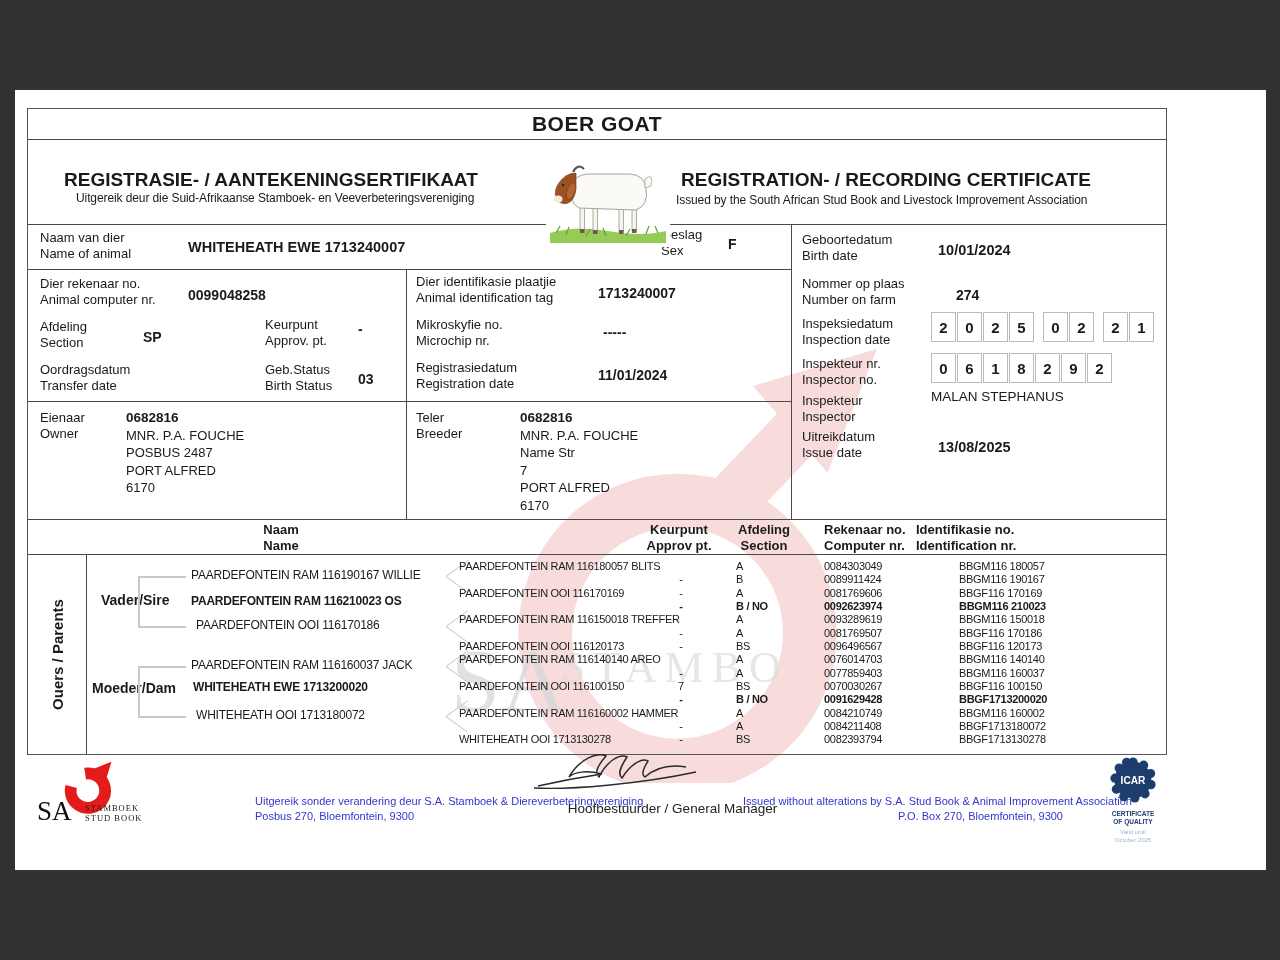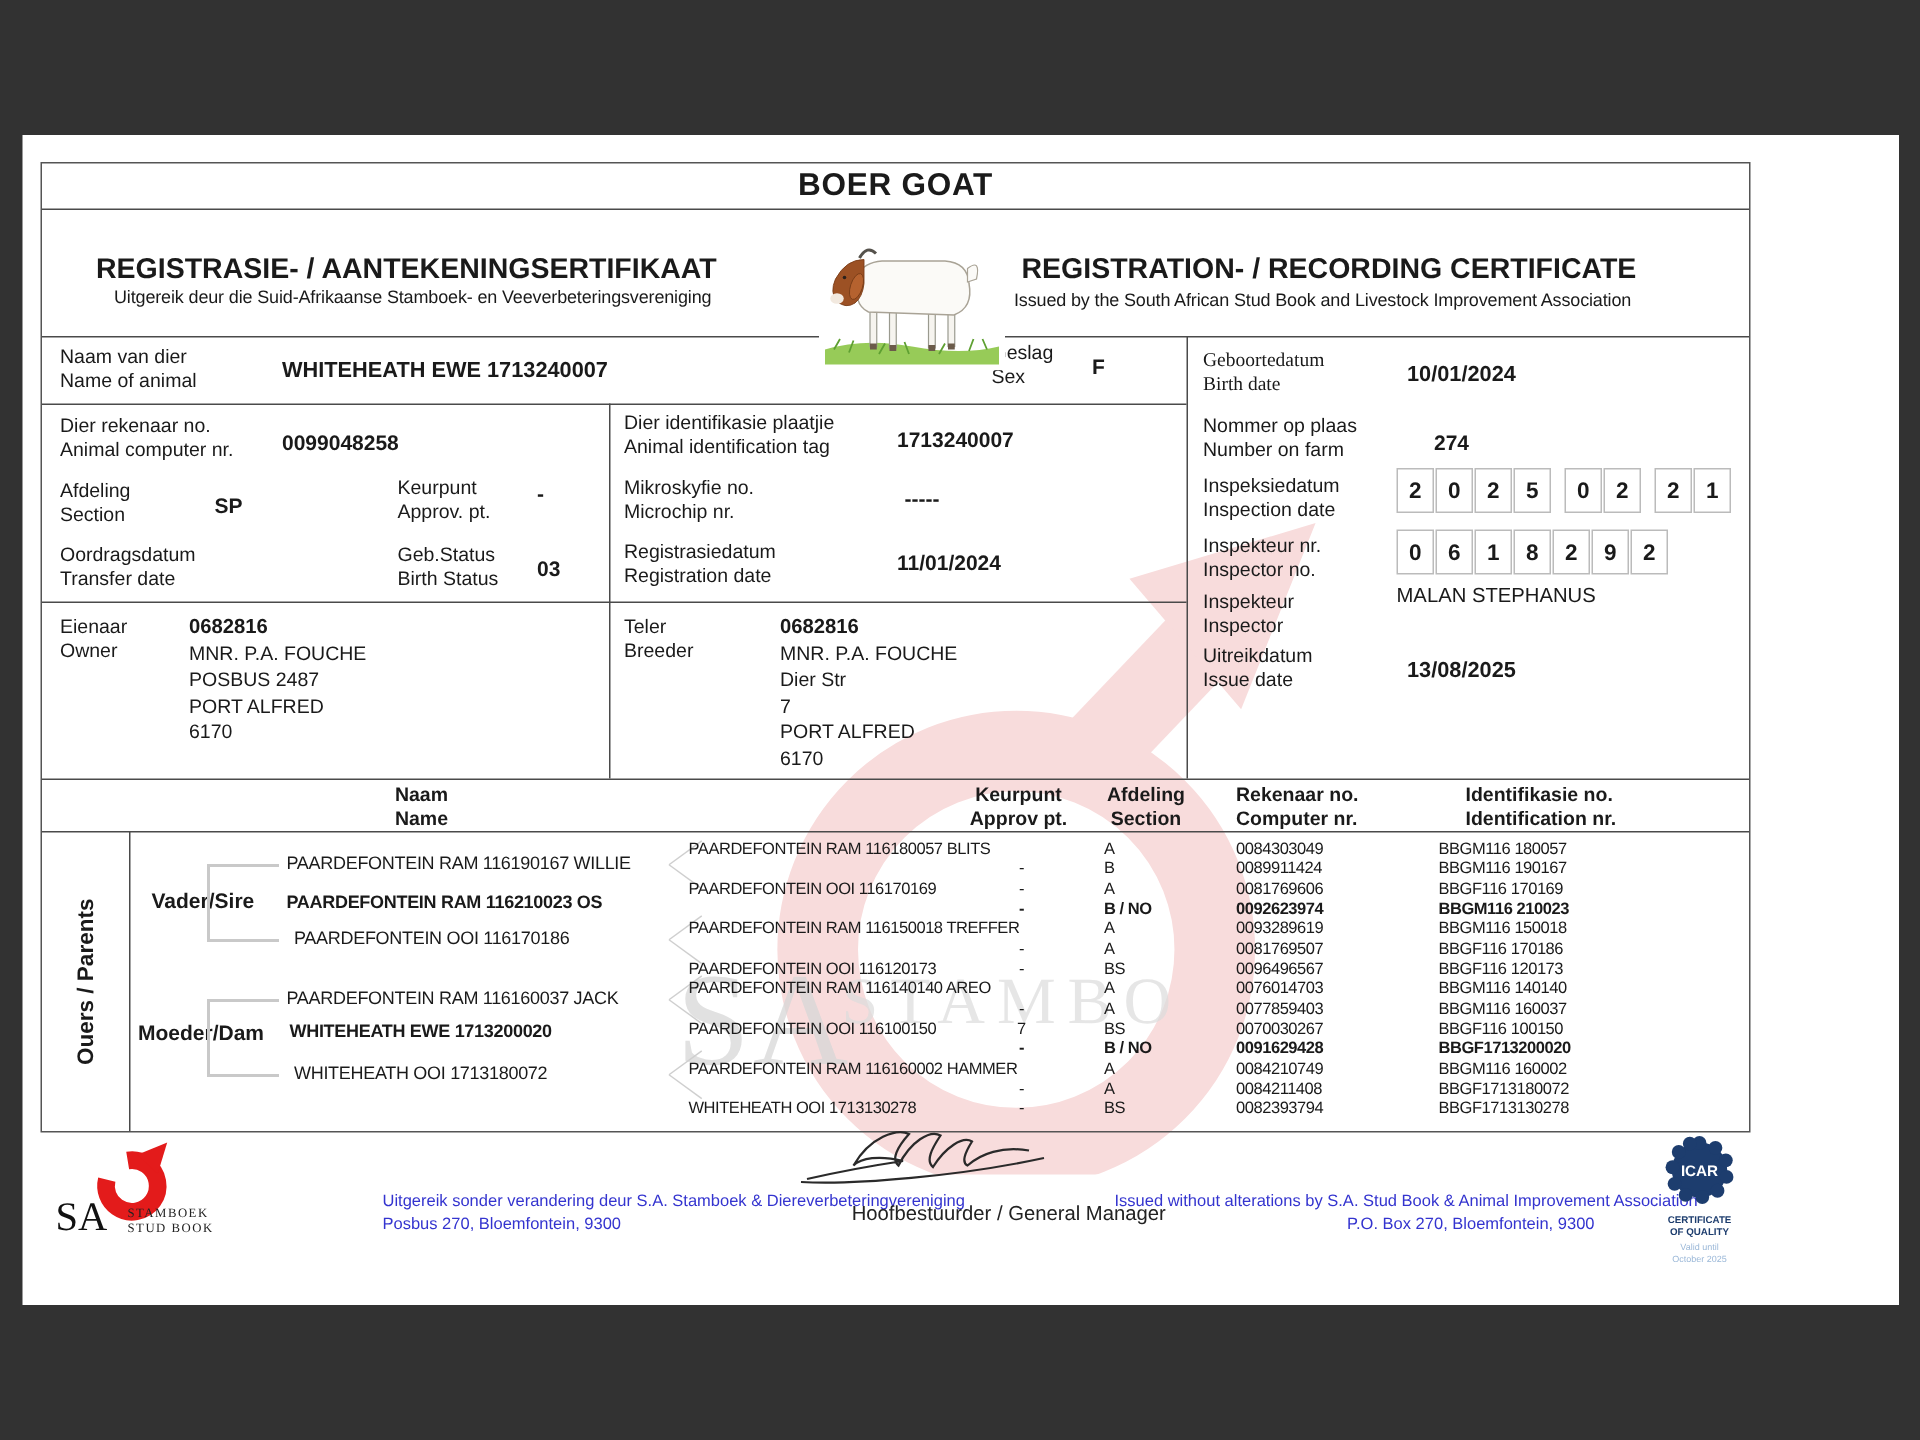--- a/index.html
+++ b/index.html
@@ -191,27 +191,27 @@
     <div class="val" style="left:570px;top:258px;">11/01/2024</div>
 
     <div class="lbl" style="left:388px;top:301px;">
       <span>Teler</span>
         <span>Breeder</span>
       </div>
     <div class="addr" style="left:492px;top:300px;">
 
     <div>0682816</div>
         <div>MNR. P.A. FOUCHE</div>
-        <div>Dier Str</div>
+        <div>Name Str</div>
         <div>7</div>
         <div>PORT ALFRED</div>
         <div>6170</div>
       </div>
 
-    <div class="lbl" style="left:774px;top:123px;font-family:Liberation Serif, serif;">
+    <div class="lbl" style="left:774px;top:123px;">
       <span>Geboortedatum</span>
         <span>Birth date</span>
       </div>
     <div class="val big" style="left:910px;top:133px;">10/01/2024</div>
 
     <div class="lbl" style="left:774px;top:167px;">
       <span>Nommer op plaas</span>
         <span>Number on farm</span>
       </div>
     <div class="val" style="left:928px;top:178px;">274</div>
@@ -270,21 +270,21 @@
         <span>Approv pt.</span>
       </div>
     <div class="thead center" style="left:691px;width:90px;">
       <span>Afdeling</span>
         <span>Section</span>
       </div>
     <div class="thead" style="left:796px;">
       <span>Rekenaar no.</span>
         <span>Computer nr.</span>
       </div>
-    <div class="thead" style="left:949px;">
+    <div class="thead" style="left:888px;">
       <span>Identifikasie no.</span>
         <span>Identification nr.</span>
       </div>
 
     <div class="vl" style="left:58px;top:445px;height:200px;"></div>
     <div class="ouers">
         <span>Ouers / Parents</span>
       </div>
 
     <div class="plabel" style="left:73px;top:483px;">Vader/Sire</div>

